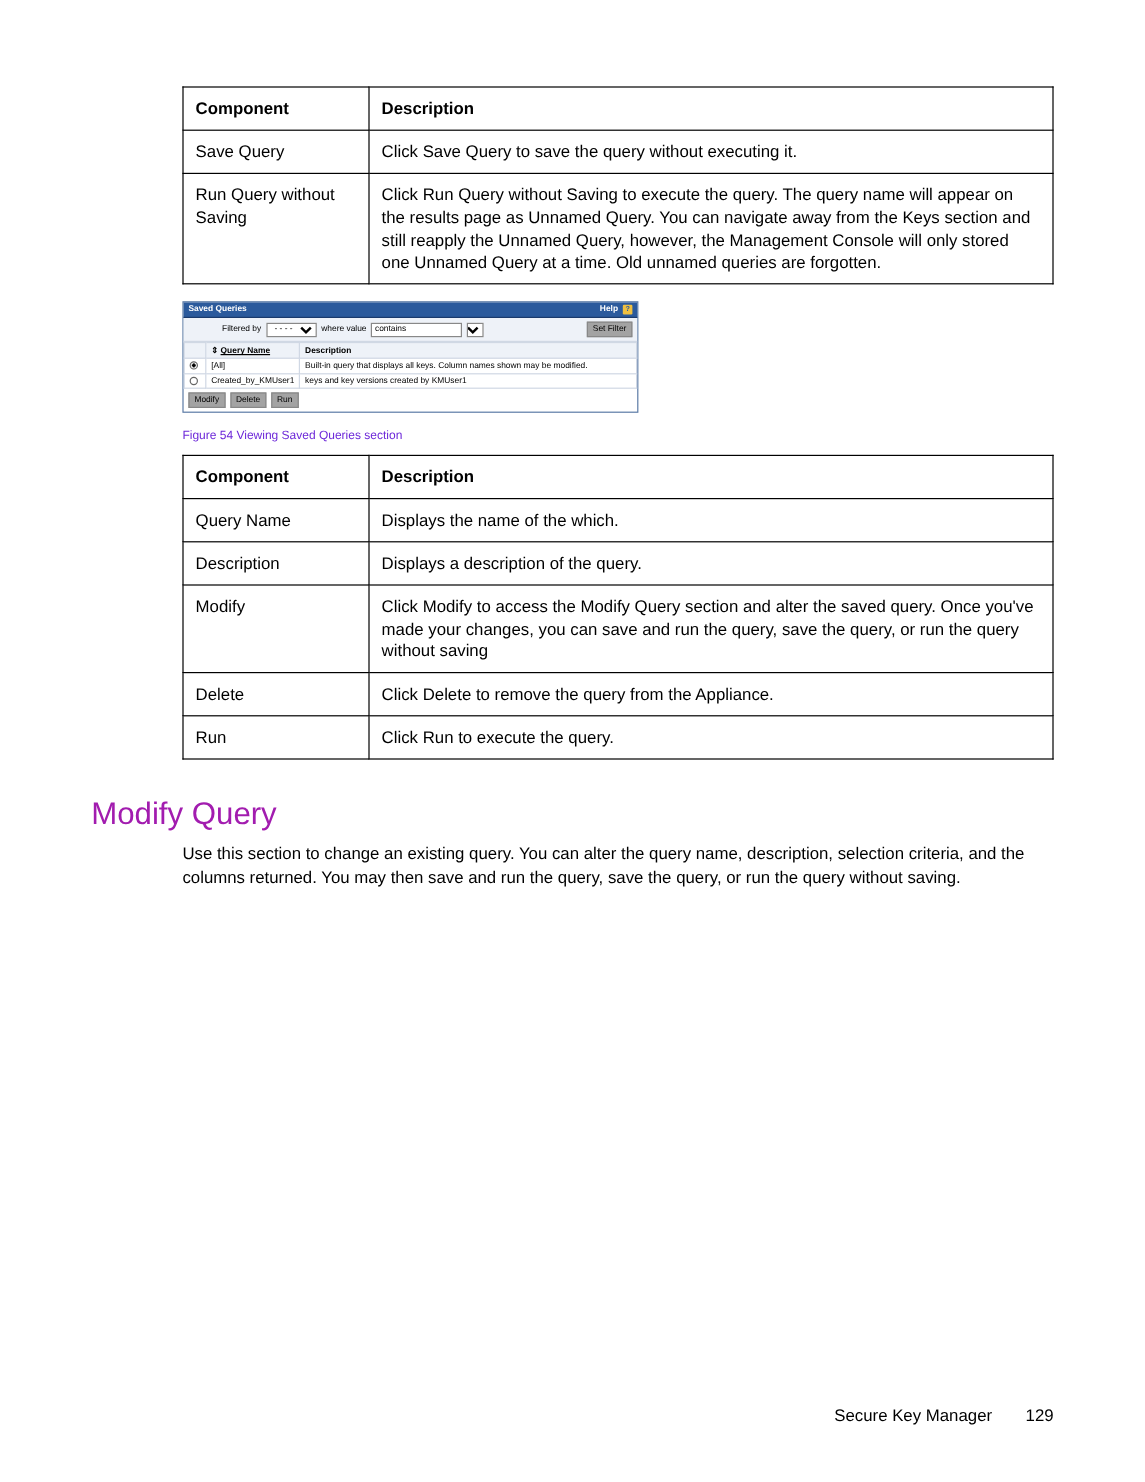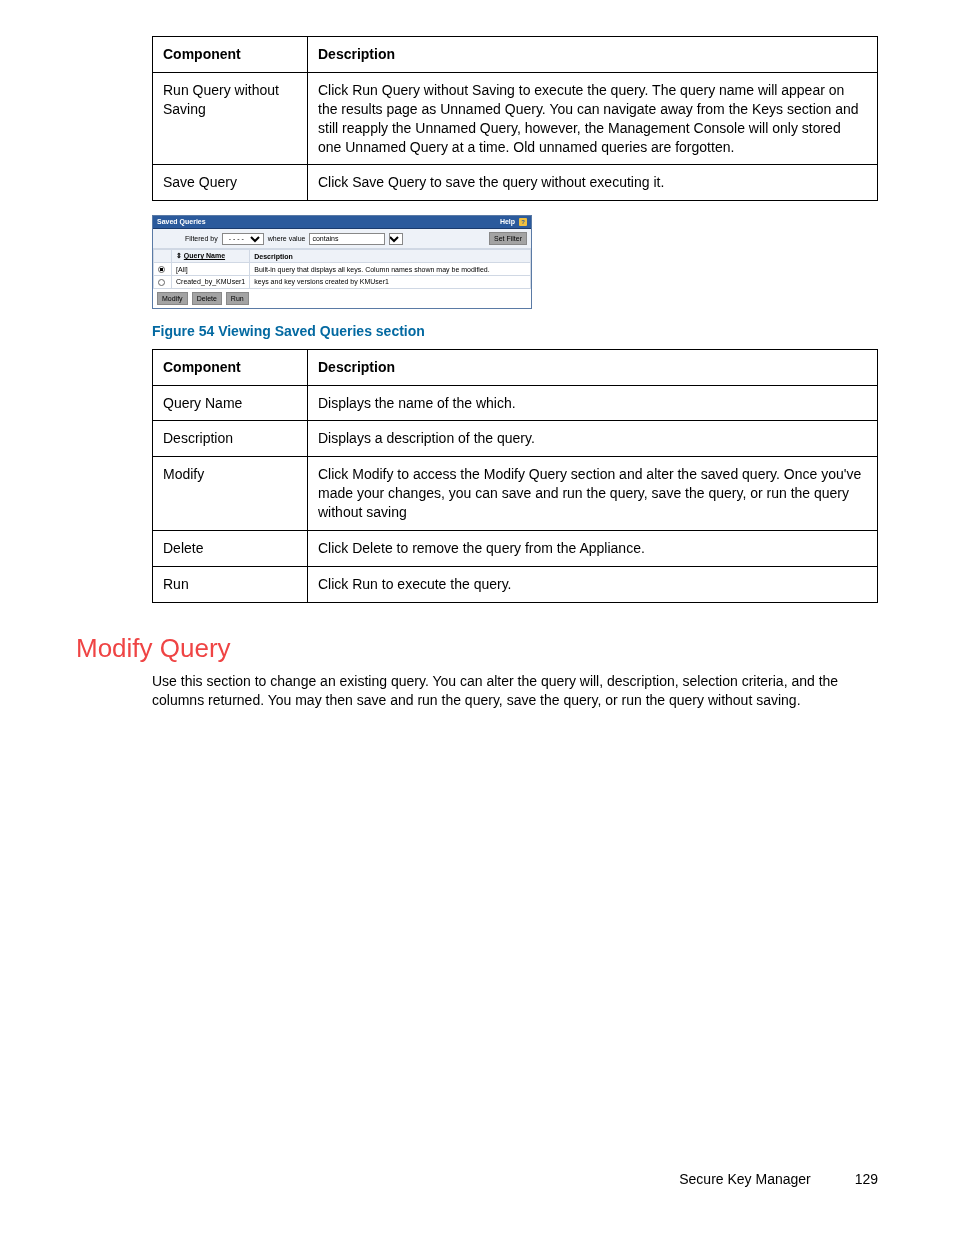--- a/index.html
+++ b/index.html
@@ -5,21 +5,21 @@
   * { box-sizing: border-box; }
   body {
     margin: 0;
     padding: 0;
     font-family: Arial, Helvetica, sans-serif;
     background: #fff;
     color: #000;
     width: 954px;
   }
   .page {
-    padding: 36px 76px 54px 76px;
+    padding: 72px 76px 54px 76px;
     position: relative;
     min-height: 1235px;
   }
   .content {
     margin-left: 76px;
   }
   table.doctable {
     border-collapse: collapse;
     width: 100%;
     margin-bottom: 14px;
@@ -35,39 +35,39 @@
   table.doctable thead th {
     font-weight: bold;
   }
   .col-comp { width: 155px; }
   .para {
     font-size: 14px;
     line-height: 1.4;
     margin: 0 0 12px 0;
   }
   .figure-caption, .table-caption {
-    color: #0369a1;
-    font-weight: bold;
-    font-size: 14px;
+    color: #6d28d9;
+    font-weight: normal;
+    font-size: 10px;
     margin: 10px 0 10px 0;
   }
   h2.section-heading {
-    color: #ef4444;
+    color: #a21caf;
     font-weight: normal;
     font-size: 26px;
     margin: 30px 0 8px -76px;
   }
   .footer {
     position: absolute;
     bottom: 48px;
     right: 76px;
     font-size: 14px;
   }
   .footer .pg {
-    margin-left: 40px;
+    margin-left: 24px;
   }
   
   .shot {
     width: 380px;
     border: 1px solid #5a7aa5;
     background: #fff;
     font-size: 7px;
     margin: 4px 0 14px 0;
   }
   .shot .titlebar {
@@ -152,26 +152,26 @@
           <col>
         </colgroup>
       <thead>
         <tr>
           <th>Component</th>
           <th>Description</th>
         </tr>
       </thead>
       <tbody>
         <tr>
+          <td>Save Query</td>
+          <td>Click Save Query to save the query without executing it.</td>
+        </tr>
+        <tr>
           <td>Run Query without Saving</td>
           <td>Click Run Query without Saving to execute the query. The query name will appear on the results page as Unnamed Query. You can navigate away from the Keys section and still reapply the Unnamed Query, however, the Management Console will only stored one Unnamed Query at a time. Old unnamed queries are forgotten.</td>
-        </tr>
-        <tr>
-          <td>Save Query</td>
-          <td>Click Save Query to save the query without executing it.</td>
         </tr>
       </tbody>
     </table>
 
 
     <div class="shot">
       <div class="titlebar">
         <span>Saved Queries</span>
         <span>
           <span>Help</span>
@@ -246,21 +246,21 @@
           <td>Click Delete to remove the query from the Appliance.</td>
         </tr>
         <tr>
           <td>Run</td>
           <td>Click Run to execute the query.</td>
         </tr>
       </tbody>
     </table>
 
     <h2 class="section-heading">Modify Query</h2>
-    <p class="para">Use this section to change an existing query. You can alter the query will, description, selection criteria, and the columns returned. You may then save and run the query, save the query, or run the query without saving.</p>
+    <p class="para">Use this section to change an existing query. You can alter the query name, description, selection criteria, and the columns returned. You may then save and run the query, save the query, or run the query without saving.</p>
 
   </div>
 
   <div class="footer">
     <span>Secure Key Manager</span>
     <span class="pg">129</span>
   </div>
 </div>
 
 </body></html>

